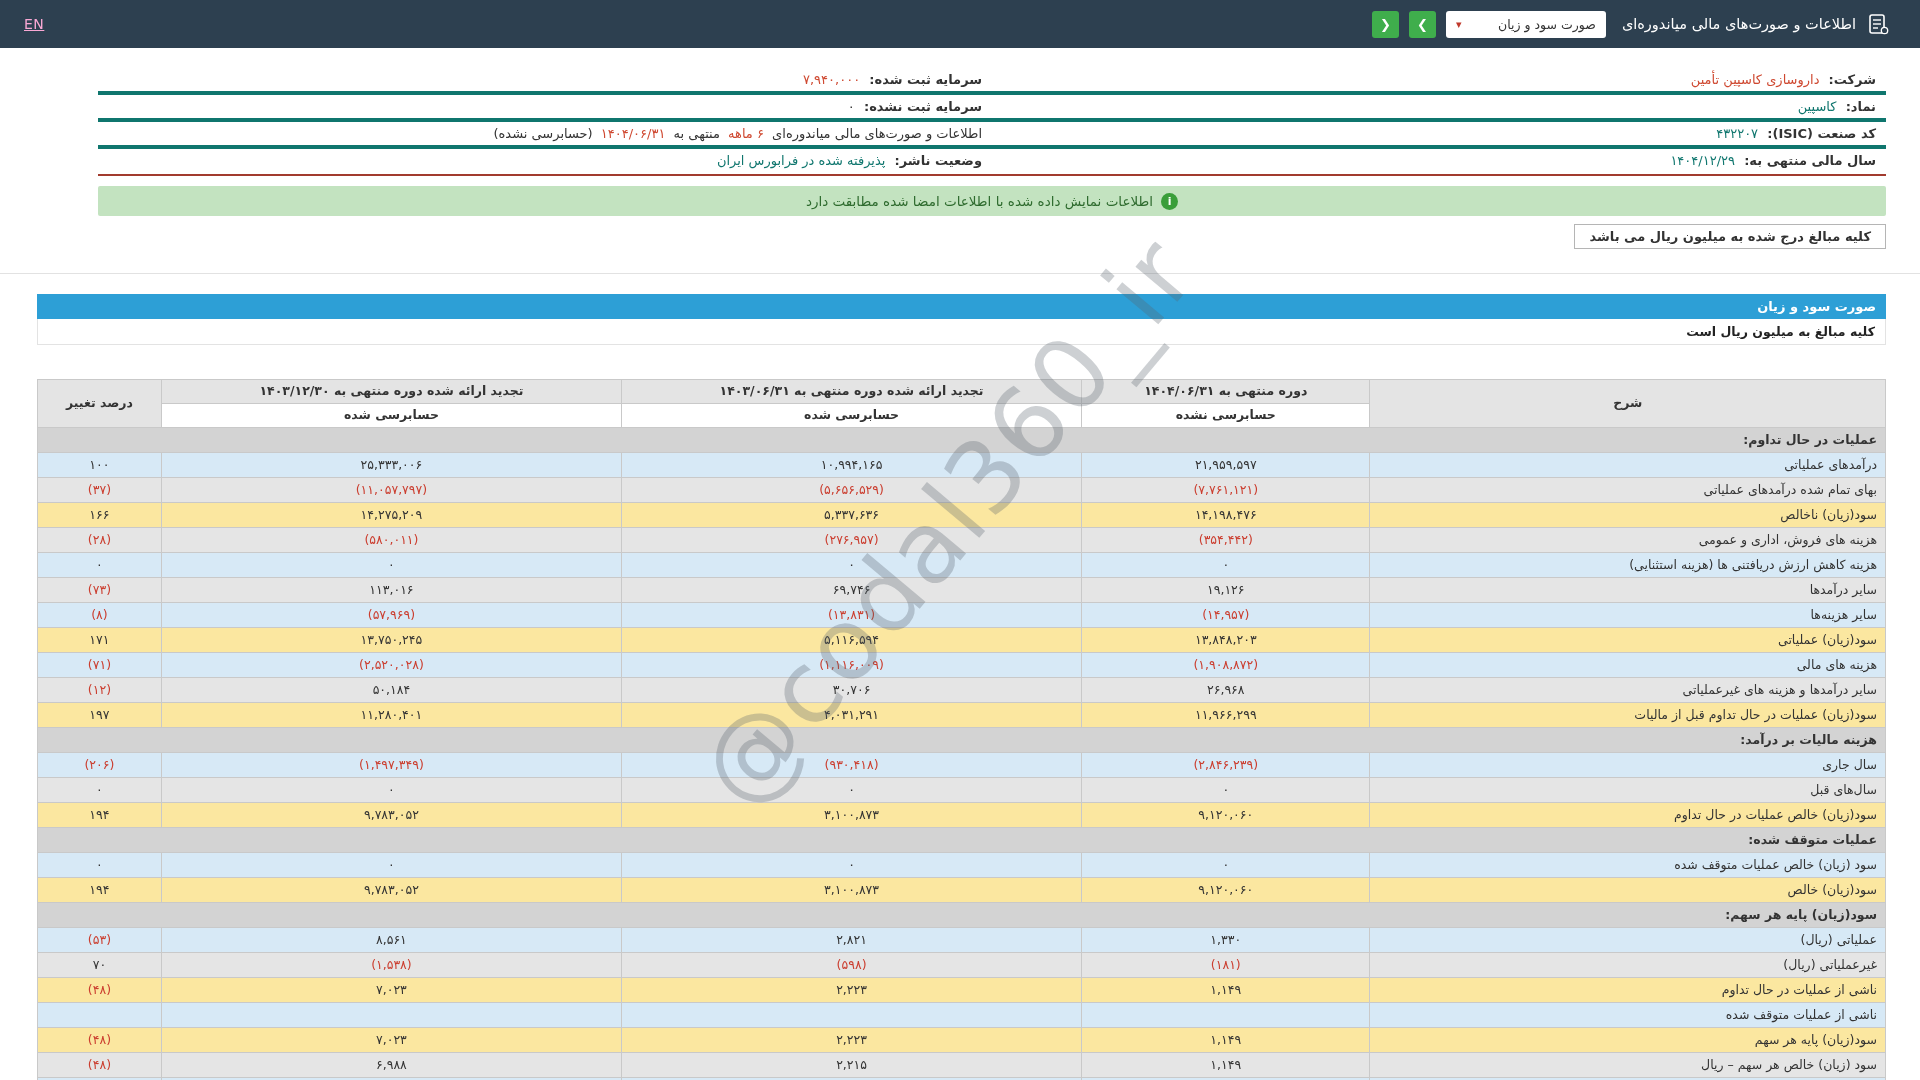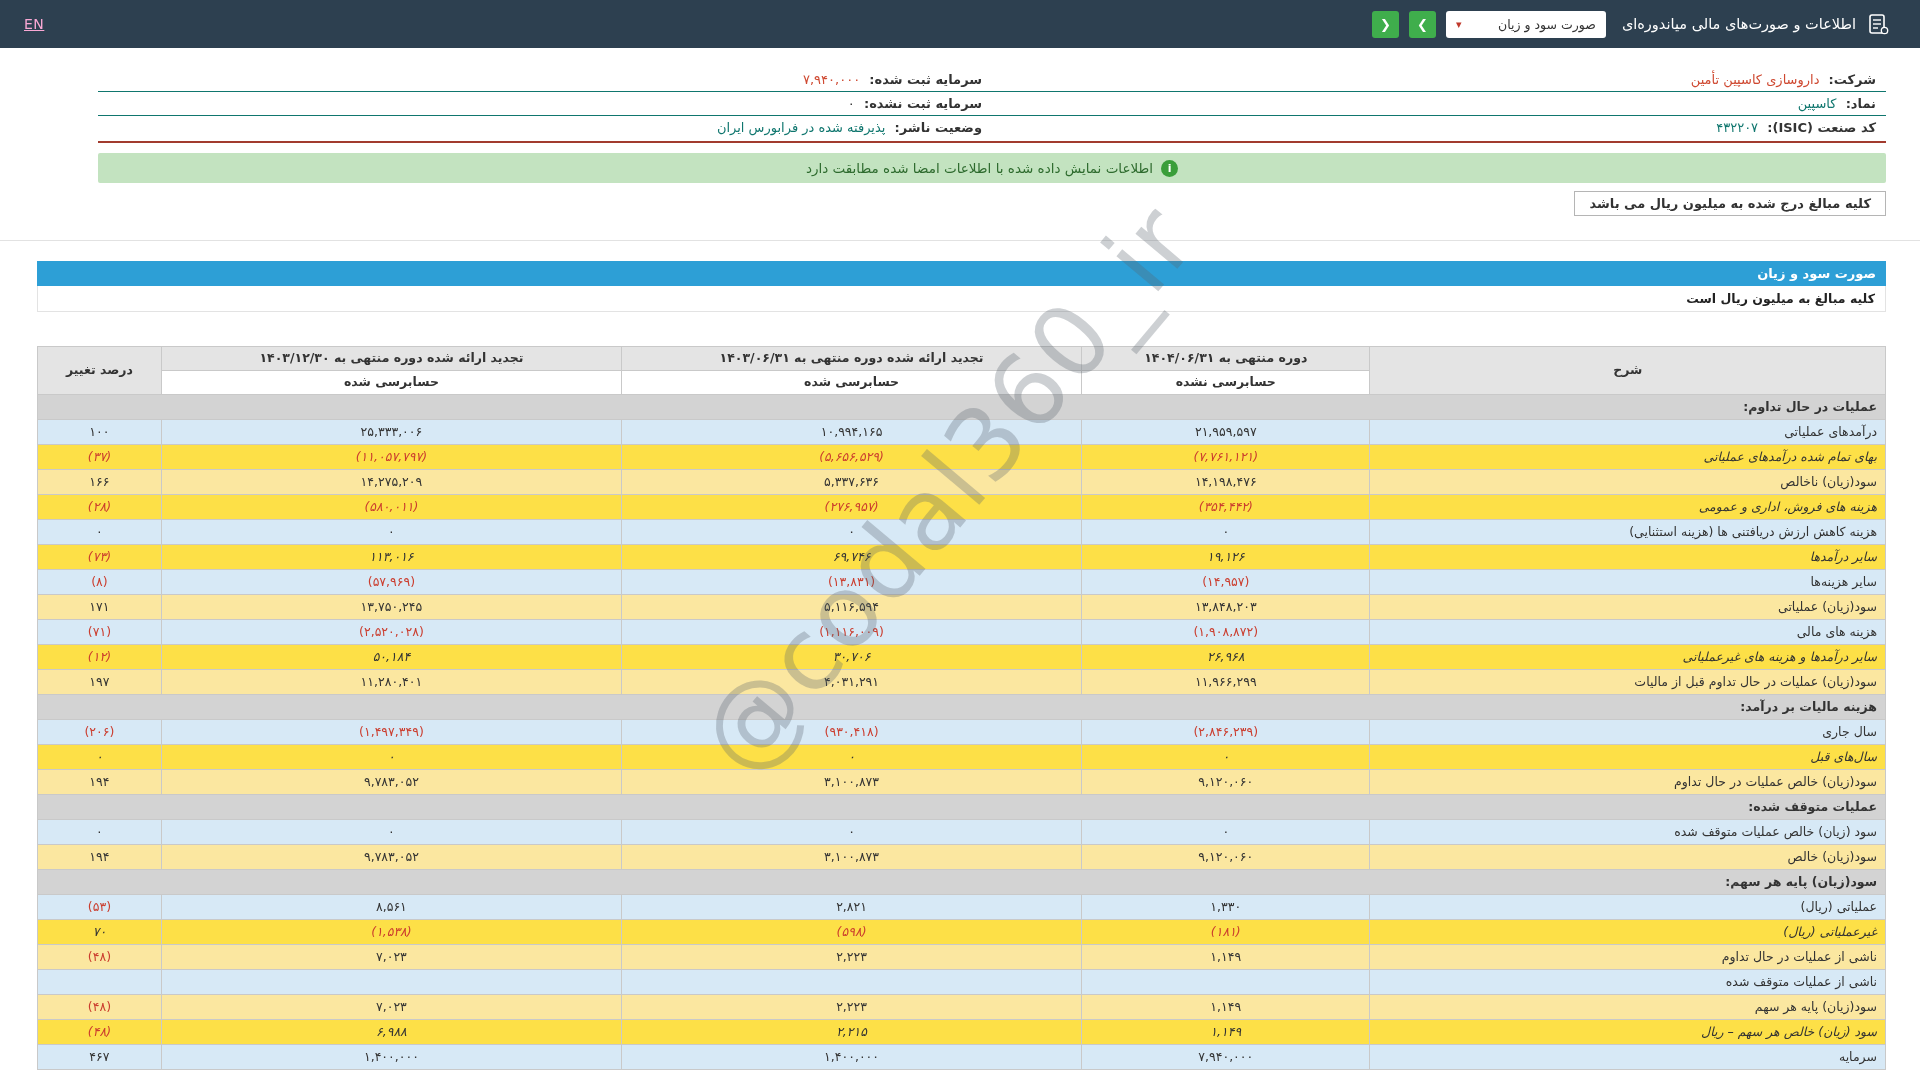--- a/index.html
+++ b/index.html
@@ -57,21 +57,21 @@
   .info-wrap { margin: 20px 34px 0 98px; }
   .info-grid {
     display: grid;
     grid-template-columns: 1fr 1fr;
     border-bottom: 2px solid #a23b2e;
     padding-bottom: 2px;
   }
   .info-cell {
     padding: 4px 10px;
     font-size: 13px;
-    border-bottom: 1px solid #0f766e;
+    border-bottom: 4px solid #0f766e;
     white-space: nowrap;
   }
   .info-grid .info-cell:nth-last-child(-n+2) { border-bottom: none; }
   .lbl { font-weight: bold; color: #333; }
   .val { margin-right: 5px; }
   .part { margin-left: 4px; }
   .red { color: #cf4931; }
   .maroon { color: #0f766e; }
   .dark { color: #333; }
   .ltr { direction: ltr; unicode-bidi: embed; }
@@ -149,21 +149,21 @@
   table.statement td { height: 25px; }
   thead tr.h1 th { background: #e4e4e4; }
   thead tr.h2 th { background: #ffffff; }
   th.span2 { background: #e4e4e4 !important; margin-left: 24px; }
 
   td.label { text-align: right; color: #333; }
   td.num { text-align: center; direction: ltr; color: #333; }
   td.neg { color: #cb3d2e; }
 
   tr.bg-blue td { background: #d7e9f6; }
-  tr.bg-white td { background: #fde047; font-style: italic; }
+  tr.bg-white td { background: #e5e5e5; }
   tr.bg-yellow td { background: #fbe7a0; }
   tr.bg-section td { background: #d3d3d3; font-weight: bold; }
 
   .watermark {
     position: absolute;
     left: 520px;
     top: 170px;
     width: 780px;
     text-align: center;
     transform: rotate(-50deg);
@@ -218,21 +218,32 @@
     </div>
     <div class="info-cell">
       <span class="lbl">سرمایه ثبت نشده:</span>
       <span class="val dark ltr">۰</span>
     </div>
 
     <div class="info-cell">
       <span class="lbl">کد صنعت (ISIC):</span>
       <span class="val maroon ltr">۴۳۲۲۰۷</span>
     </div>
-
+    <div class="info-cell">
+      <span class="part dark">اطلاعات و صورت‌های مالی میاندوره‌ای</span>
+      <span class="part red">۶ ماهه</span>
+      <span class="part dark">منتهی به</span>
+      <span class="part red ltr">۱۴۰۴/۰۶/۳۱</span>
+      <span class="part dark">(حسابرسی نشده)</span>
+    </div>
+
+    <div class="info-cell">
+      <span class="lbl">سال مالی منتهی به:</span>
+      <span class="val maroon ltr">۱۴۰۴/۱۲/۲۹</span>
+    </div>
     <div class="info-cell">
       <span class="lbl">وضعیت ناشر:</span>
       <span class="val maroon">پذیرفته شده در فرابورس ایران</span>
     </div>
 
   </div>
 </div>
 
 <div class="banner">
   <span class="info-icon">i</span>

